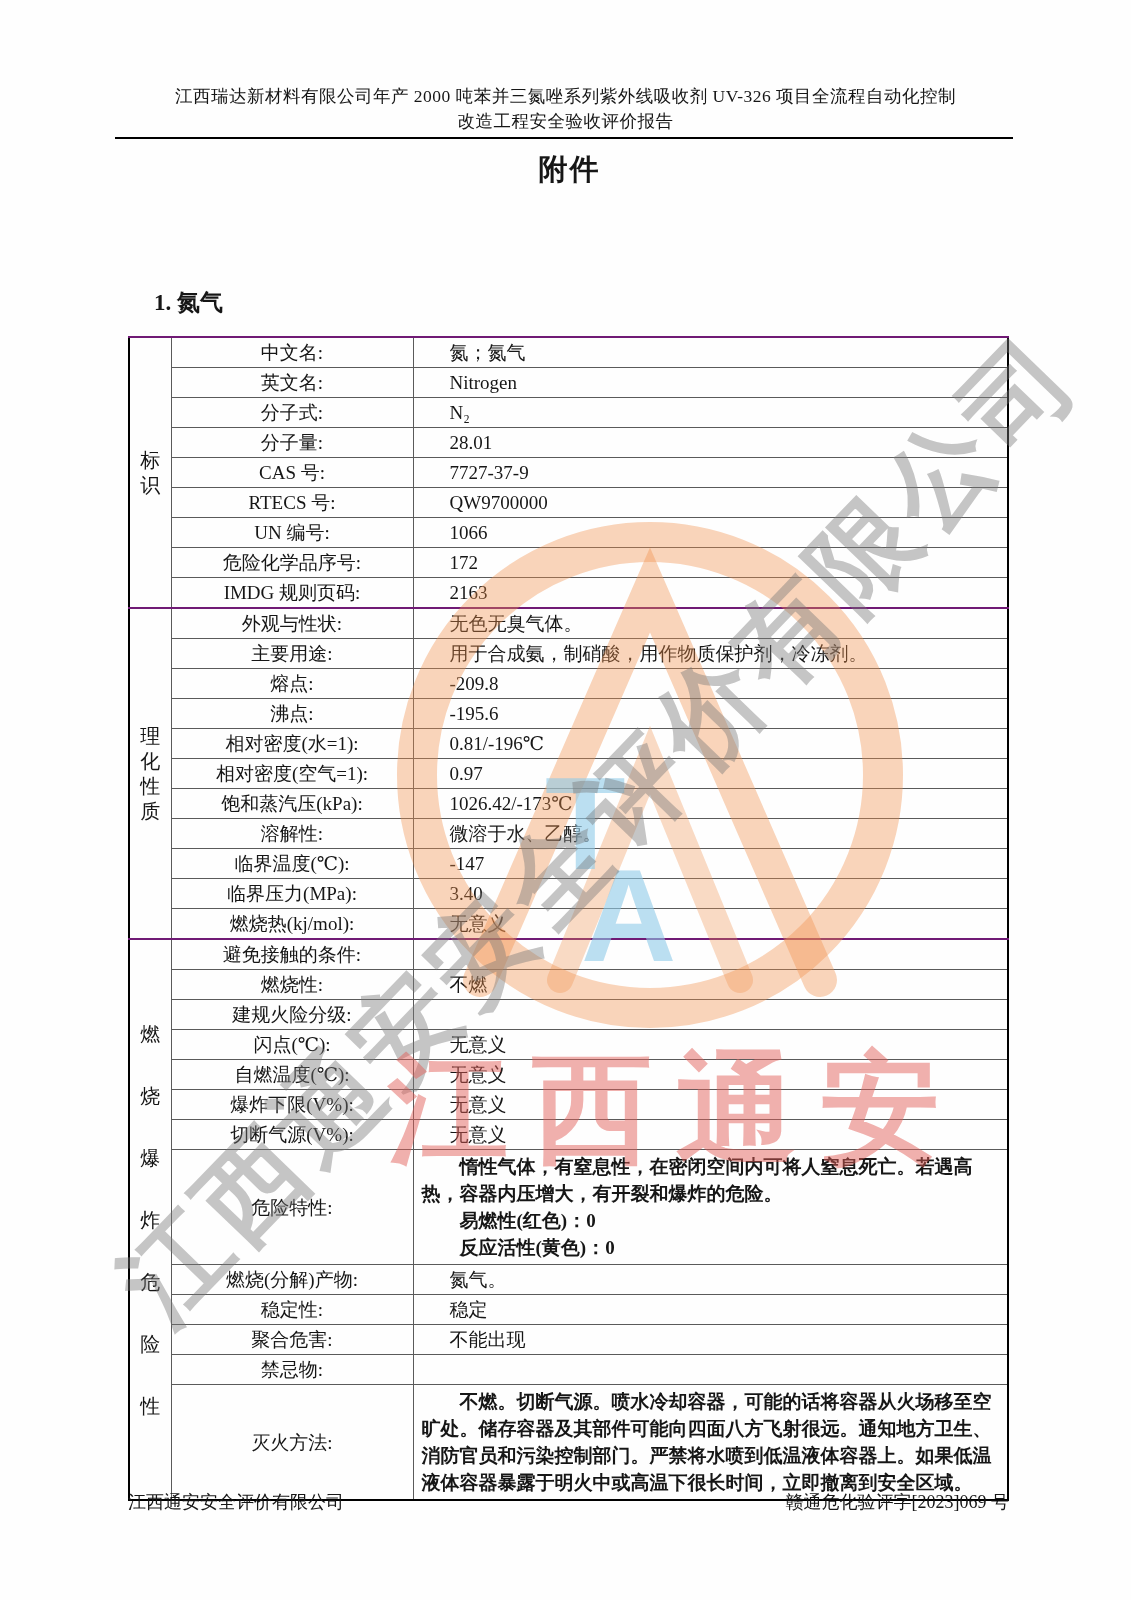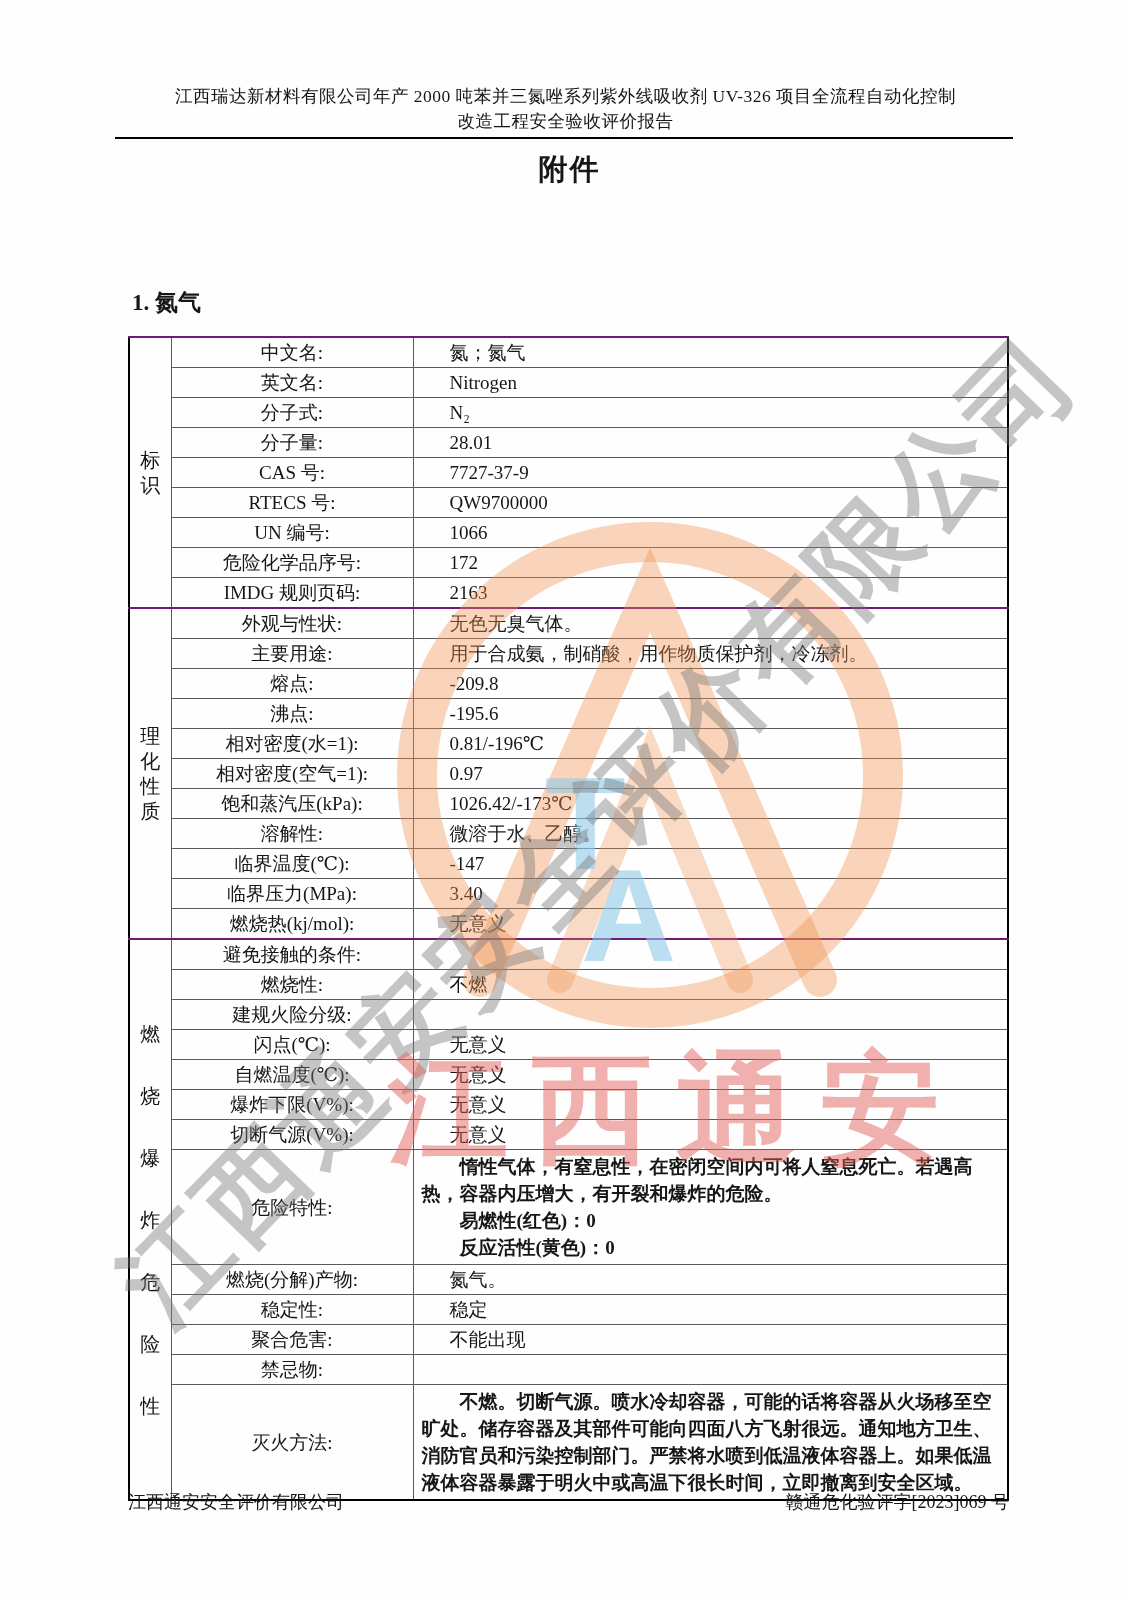--- a/index.html
+++ b/index.html
@@ -11,21 +11,21 @@
   
   .hdr{position:absolute;top:84px;left:60px;width:1011px;text-align:center;
        font-size:17.5px;line-height:25px;letter-spacing:.5px;}
   .hdr-rule{position:absolute;top:137px;left:115px;width:898px;height:0;
        border-top:2.5px solid #000;}
   
   .doc-title{position:absolute;top:150px;left:0;width:100%;text-align:center;
        font-size:29px;font-weight:bold;letter-spacing:2px;}
   .sec-title{position:absolute;top:219px;left:128px;font-size:26px;font-weight:bold;
        letter-spacing:1px;}
-  .sub-title{position:absolute;top:287px;left:132px;font-size:23px;font-weight:bold;}
+  .sub-title{position:absolute;top:287px;left:154px;font-size:23px;font-weight:bold;}
   
   table.chem{position:absolute;top:336px;left:128px;width:881px;
        border-collapse:collapse;table-layout:fixed;
        border:2px solid #000;font-size:19px;}
   table.chem col.c-group{width:42px;}
   table.chem col.c-label{width:242px;}
   table.chem td{border:1px solid #5a5a5a;vertical-align:middle;
        overflow:hidden;}
   table.chem tr.group-start td{border-top:2px solid #701a75;}
   td.group-cell{border-left:2px solid #000;text-align:center;padding:0;}

